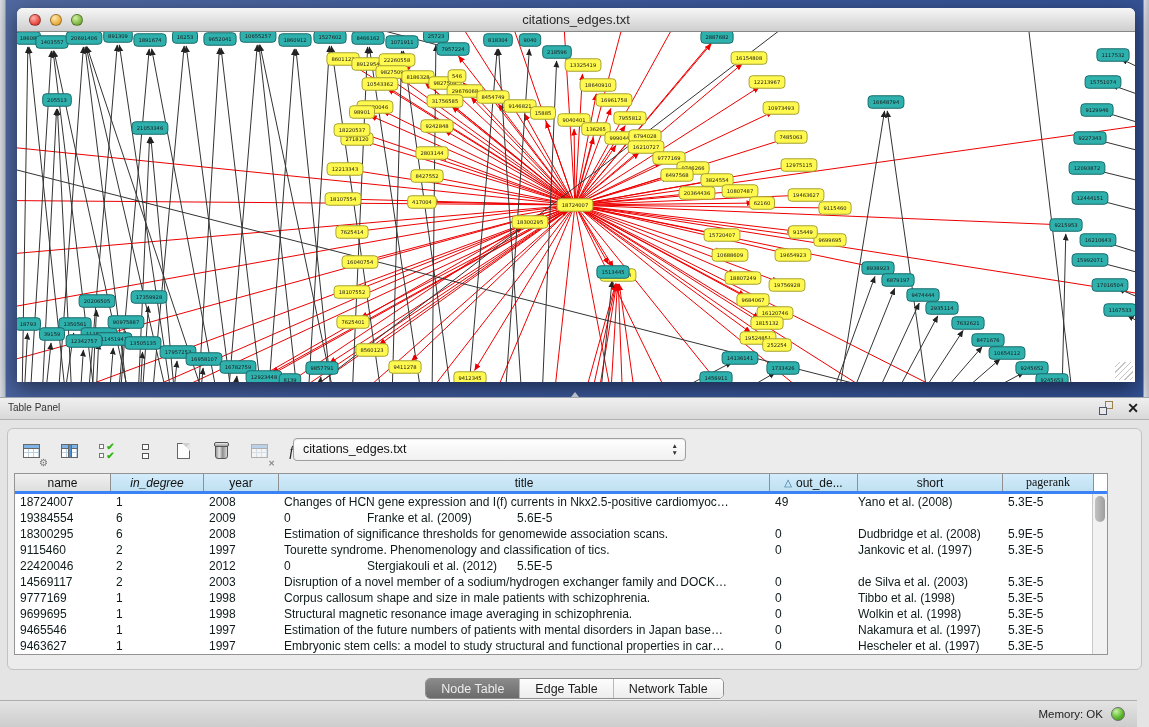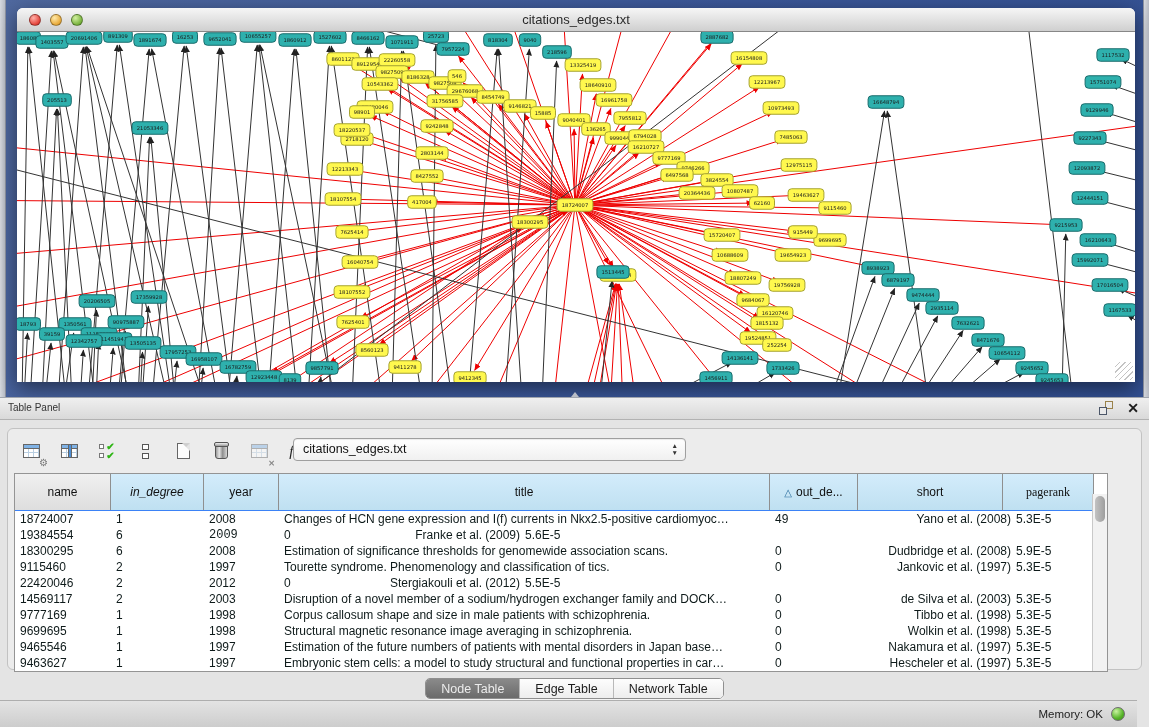--- a/index.html
+++ b/index.html
@@ -86,31 +86,31 @@
 
   .combo { position:absolute; left:285px; top:9px; width:393px; height:23px;
            border:1px solid #9f9f9f; border-radius:4px;
            background:linear-gradient(#ffffff,#f0f0f0);
            box-shadow:inset 0 1px 1px rgba(0,0,0,.08);
            font-size:12.5px; color:#111; line-height:21px; padding-left:9px; }
   .combo .steppers { position:absolute; right:7px; top:3px; font-size:6.5px; color:#333;
                      line-height:7px; text-align:center; }
 
   .dtable { position:absolute; left:6px; top:44px; width:1094px; border:1px solid #949494; background:#fff; }
-  .thead { display:flex; height:37px; border-bottom:1px solid #3b82f6; }
+  .thead { display:flex; height:20px; border-bottom:3px solid #3b82f6; }
   .th { height:100%; border-right:1px solid #8f8f8f; background:linear-gradient(#d3ecfb,#bfe0f1);
         font-size:12px; color:#111; display:flex; align-items:center; justify-content:center;
         overflow:hidden; white-space:nowrap; }
   .th.gray { background:linear-gradient(#f0f0f0,#dedede); }
   .th .sort { color:#2d6f9e; font-size:10px; margin-right:4px; }
   .tbody { position:relative; }
   .tr { display:flex; height:16px; }
   .td { font-size:12px; color:#0e1a1a; line-height:16px; padding-left:5px;
         overflow:hidden; white-space:nowrap; }
-  .td.center { text-align:right; padding-left:0;margin-left:8px; }
+  .td.center { text-align:left; padding-left:0; }
   .vscroll { position:absolute; right:0; top:20px; bottom:0; width:15px; background:#f2f2f2;
              border-left:1px solid #c9c9c9; }
   .vthumb { position:absolute; left:2px; top:2px; width:10px; height:26px; border-radius:5px;
             background:linear-gradient(90deg,#c2c2c2,#9e9e9e); }
 
   .tabs { position:absolute; left:0; right:0; top:258px; display:flex; justify-content:center; }
   .seg { display:inline-flex; border:1px solid #8f8f8f; border-radius:5px; overflow:hidden;
          background:#fdfdfd; height:21px; box-shadow:0 1px 0 rgba(255,255,255,.6); }
   .seg .tab { padding:0 15px; font-size:12.5px; line-height:20px; color:#1d1d1d;
               border-right:1px solid #b9b9b9; background:linear-gradient(#fdfdfd,#ededed); }
@@ -713,21 +713,21 @@
                 <div class="td" style="width: 93px;">1</div>
                 <div class="td" style="width: 75px;">2008</div>
                 <div class="td" style="width: 491px;">Changes of HCN gene expression and I(f) currents in Nkx2.5-positive cardiomyoc…</div>
                 <div class="td" style="width: 88px;">49</div>
                 <div class="td center" style="width: 145px;">Yano et al. (2008)</div>
                 <div class="td" style="width: 91px;">5.3E-5</div>
               </div>
               <div class="tr">
                 <div class="td" style="width: 96px;">19384554</div>
                 <div class="td" style="width: 93px;">6</div>
-                <div class="td" style="width: 75px; font-family: Liberation Mono, monospace;">2009</div>
+                <div class="td" style="width: 75px;">2009</div>
                 <div class="td" style="width: 88px;">0</div>
                 <div class="td center" style="width: 145px;">Franke et al. (2009)</div>
                 <div class="td" style="width: 91px;">5.6E-5</div>
               </div>
               <div class="tr">
                 <div class="td" style="width: 96px;">18300295</div>
                 <div class="td" style="width: 93px;">6</div>
                 <div class="td" style="width: 75px;">2008</div>
                 <div class="td" style="width: 491px;">Estimation of significance thresholds for genomewide association scans.</div>
                 <div class="td" style="width: 88px;">0</div>

